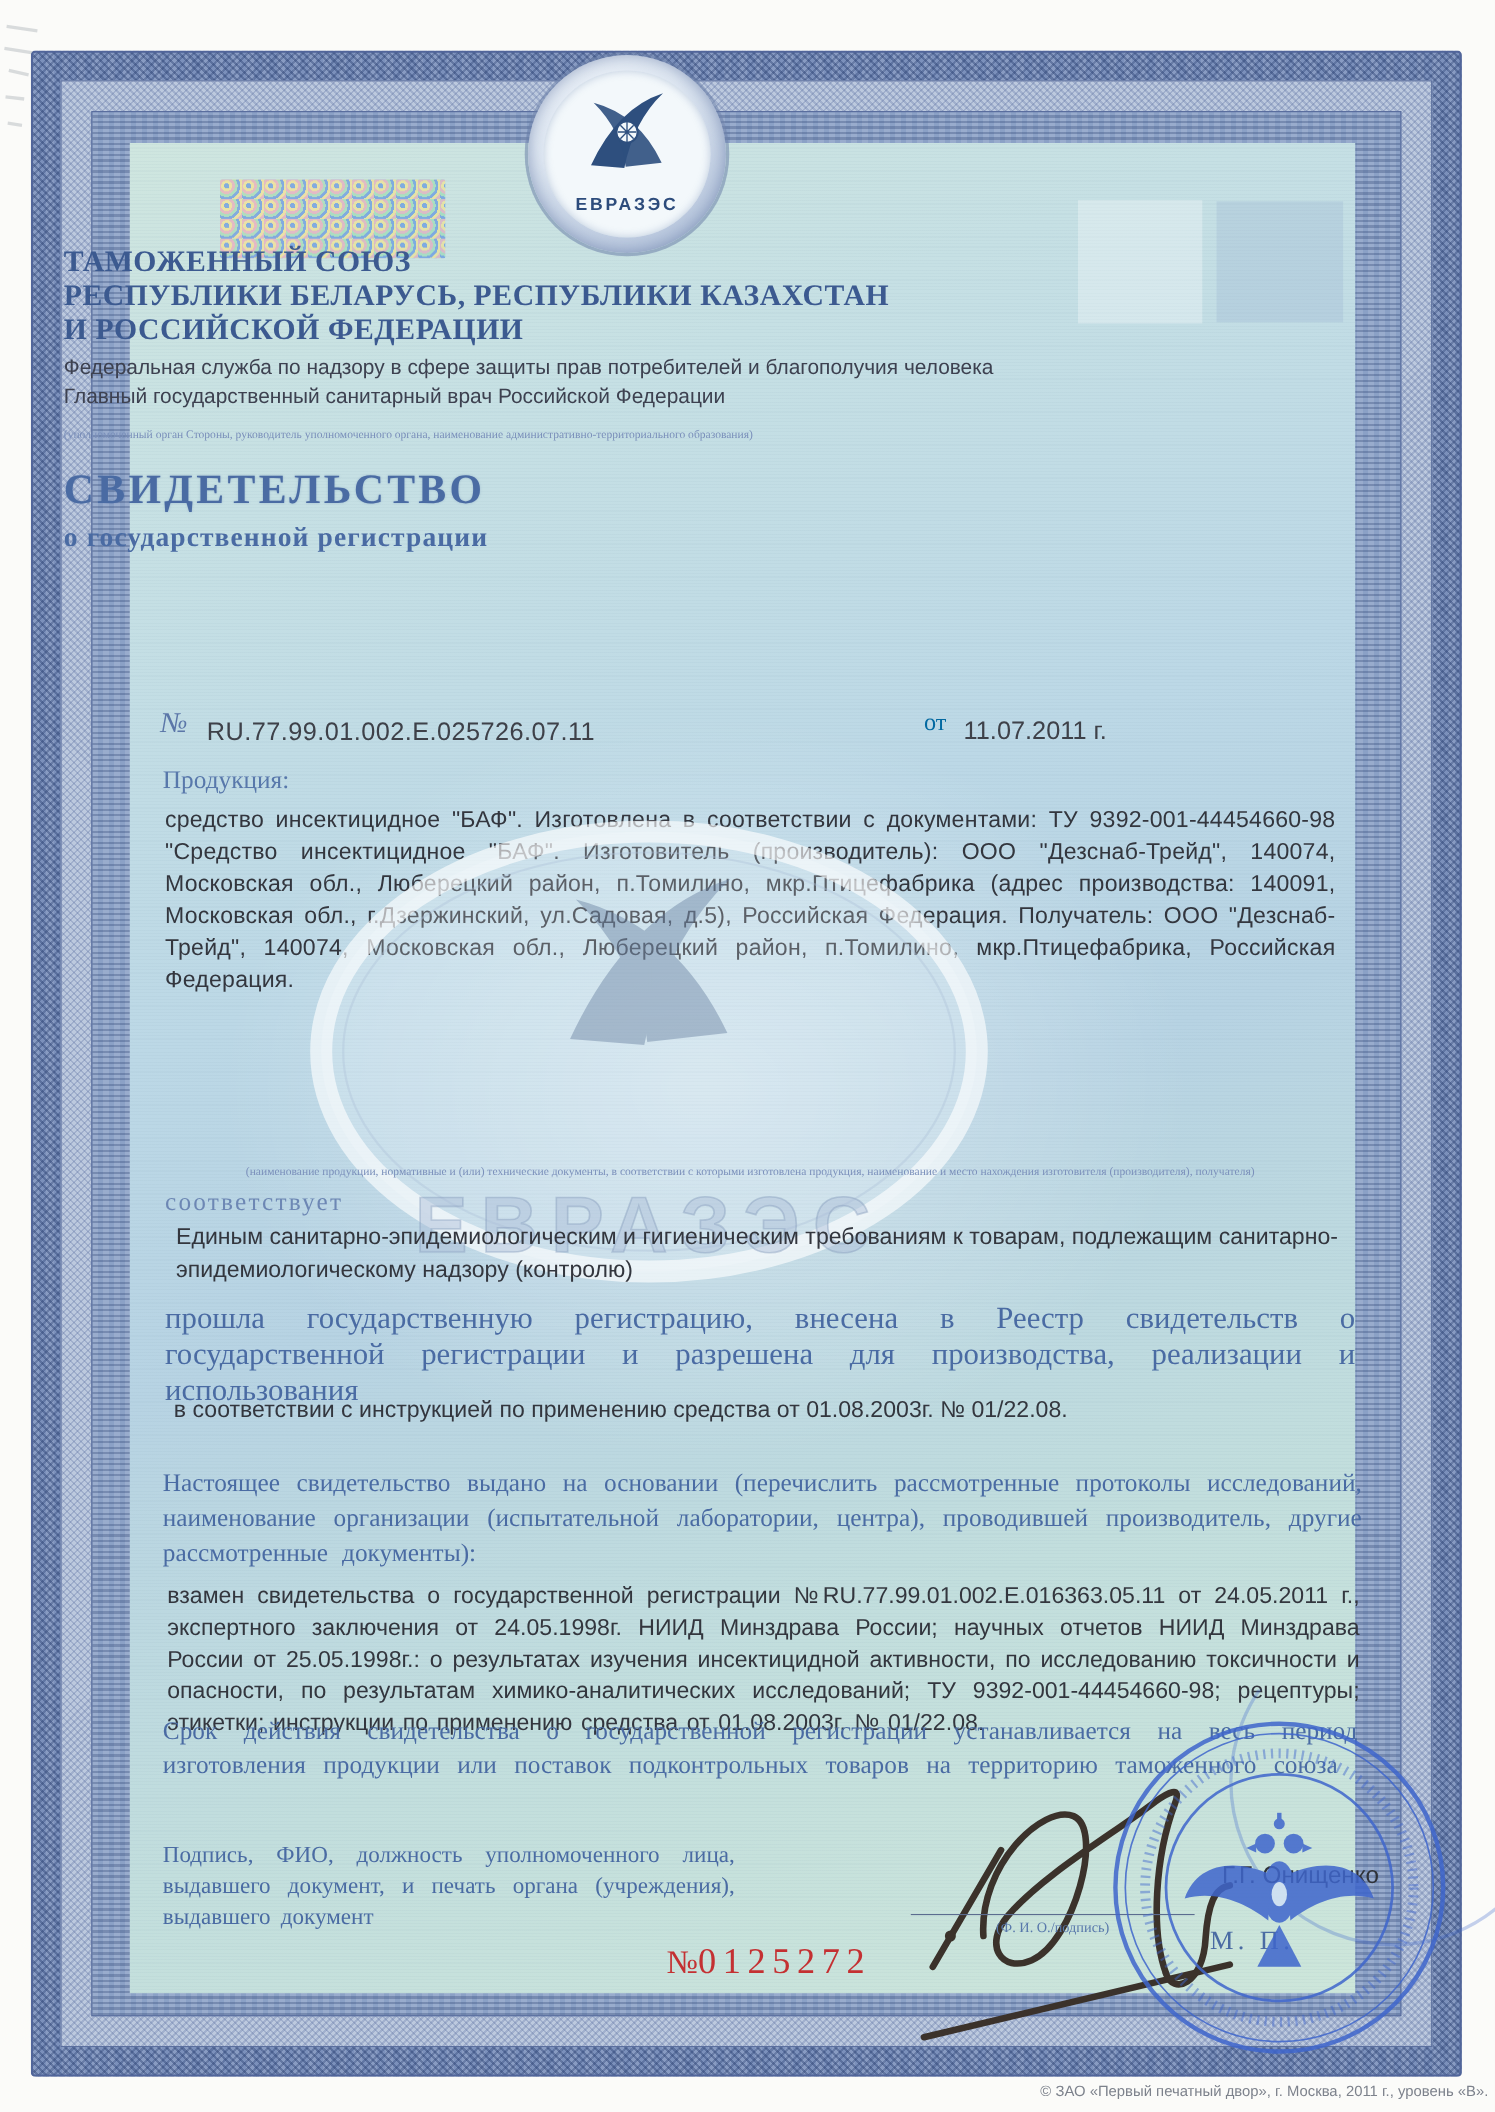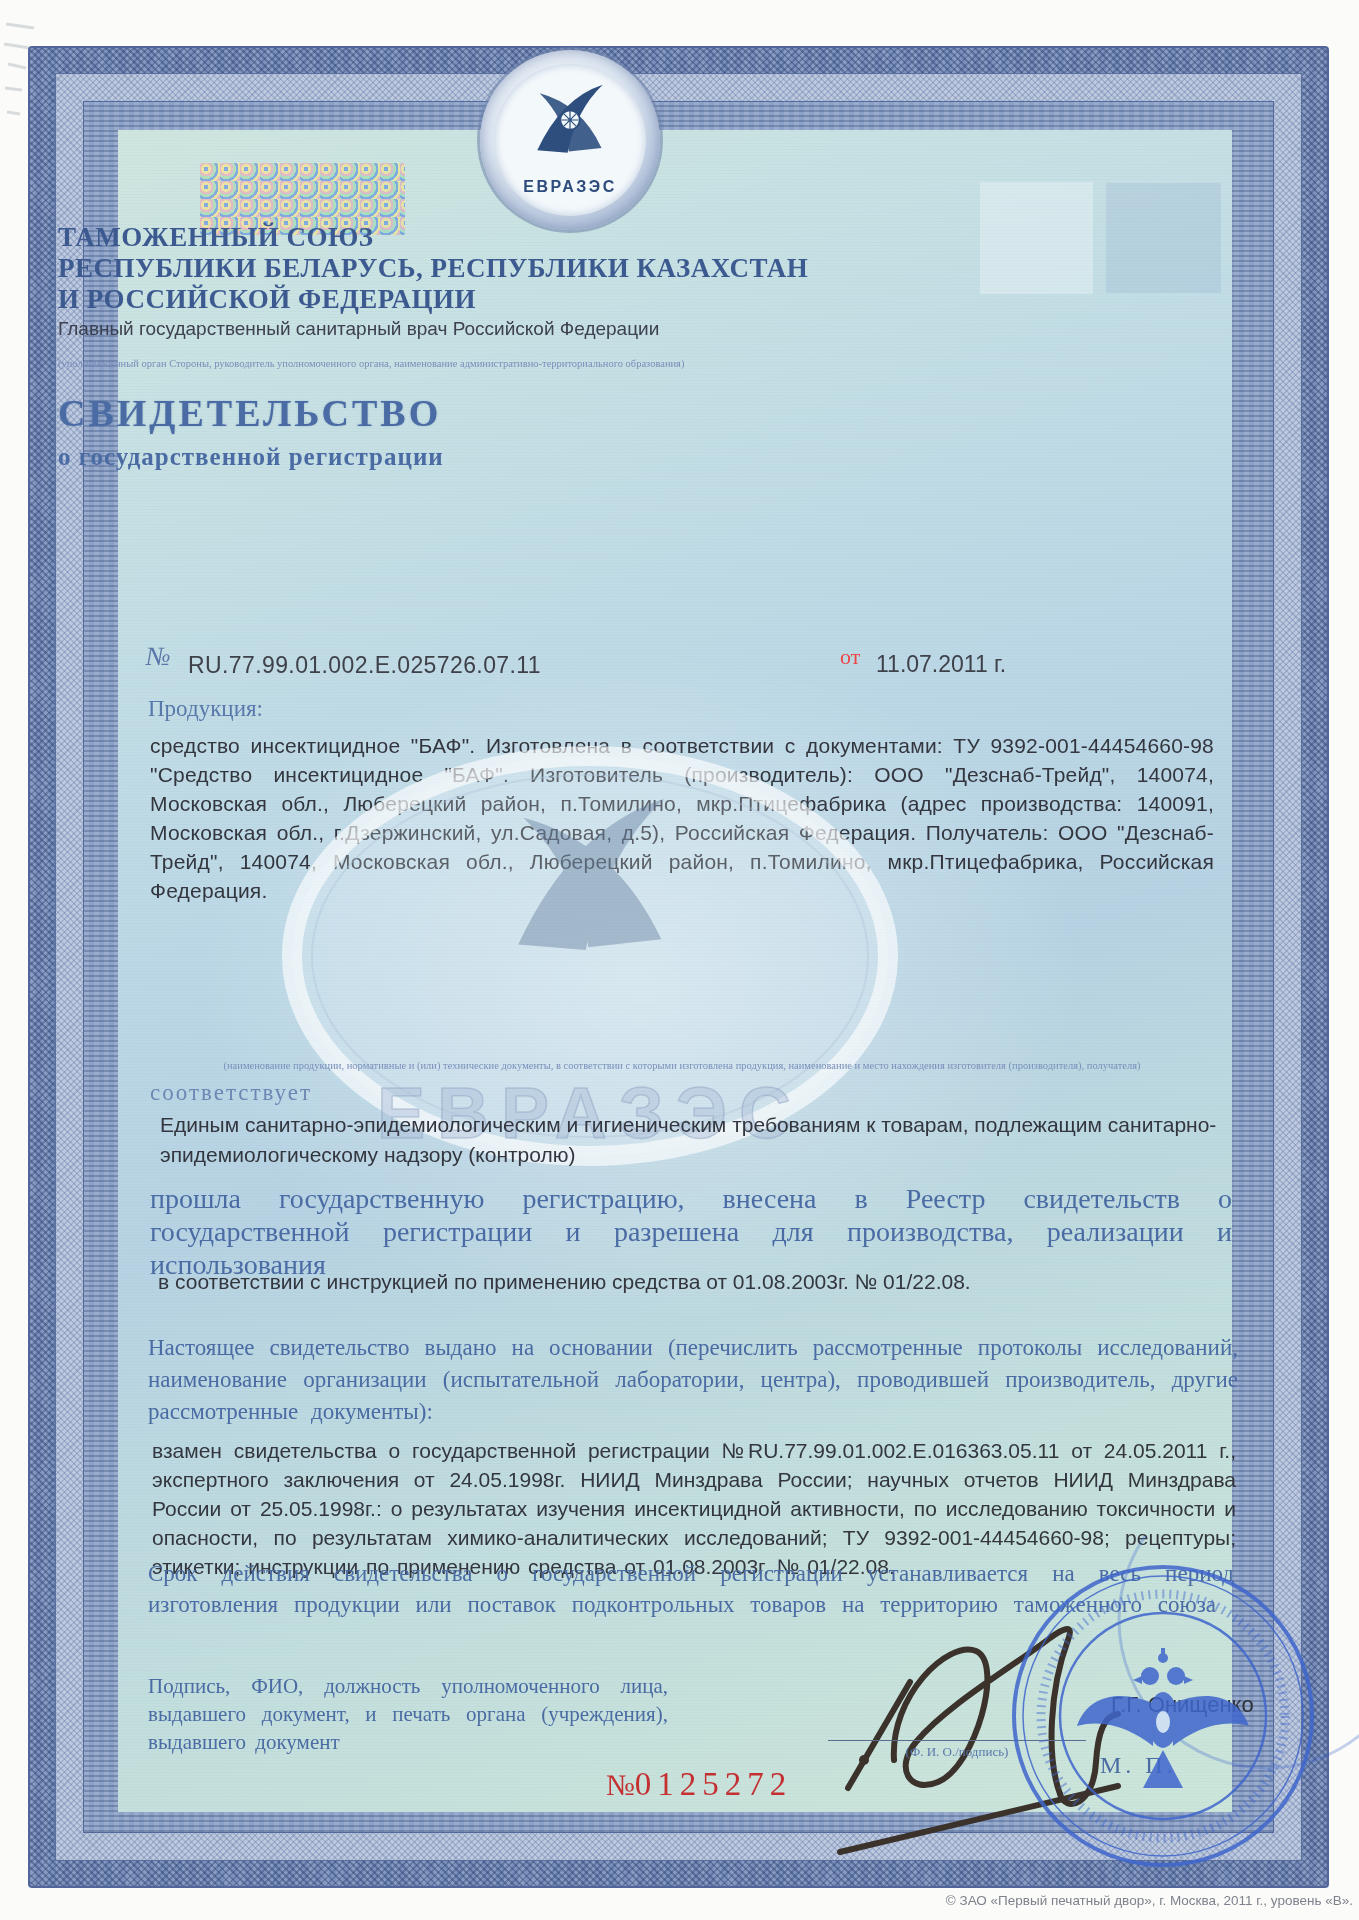--- a/index.html
+++ b/index.html
@@ -58,21 +58,21 @@
   .hdr { position:absolute; left:30px; top:176px; width:1040px; text-align:left; }
   .hdr .l { font-family:"Liberation Serif", serif; font-weight:bold; font-size:27px; line-height:31px; color:#3c5a90; letter-spacing:.5px; }
   .hdr .s { font-size:19px; line-height:25px; color:#3d4150; margin-top:1px; }
   .hdr .cap { font-family:"Liberation Serif", serif; font-size:10.5px; color:#7a8fba; margin-top:17px; }
   .hdr .t-main { font-family:"Liberation Serif", serif; font-weight:bold; font-size:38px; letter-spacing:3px; color:#4a6ba3; margin-top:22px;
     text-shadow: 0 0 2px rgba(74,107,163,.35); }
   .hdr .t-sub { font-family:"Liberation Serif", serif; font-weight:bold; font-size:25px; letter-spacing:1px; color:#4a6ba3; margin-top:8px; }
 
   .num-no { left:118px; top:596px; font-size:26px; font-style:italic; color:#5b76a8; }
   .num-val { left:160px; top:606px; font-size:23px; color:#3e4149; letter-spacing:.4px; }
-  .num-ot { left:812px; top:598px; font-size:22px; color:#ef4444; }
+  .num-ot { left:812px; top:598px; font-size:22px; color:#0369a1; }
   .num-date { left:848px; top:605px; font-size:23px; color:#3e4149; }
 
   .prod-label { left:120px; top:650px; font-size:23px; color:#5878ab; }
   .prod-text { left:122px; top:685px; width:1064px; font-size:21px; line-height:29px; color:#33363e; text-align:justify; letter-spacing:.2px; }
 
   .wm { position:absolute; left:242px; top:700px; width:640px; height:430px; pointer-events:none; }
 
   .fineprint { left:96px; top:1014px; width:1116px; text-align:center; font-size:10.5px; color:#7b90bb; }
   .conf-label { left:122px; top:1034px; font-size:23px; color:#6d87b4; letter-spacing:2px; }
   .conf-text { left:132px; top:1064px; width:1058px; font-size:21px; line-height:30px; color:#33363e; }
@@ -129,20 +129,21 @@
           <path d="M66 50 V82 M52 66 H80 M56 56 Q66 66 76 76 M76 56 Q66 66 56 76" stroke="#2e4f7e" stroke-width="2" fill="none"></path>
         </svg>
         <div class="medallion-label">ЕВРАЗЭС</div>
       </div>
     </div>
 
     <div class="hdr">
       <div class="l">ТАМОЖЕННЫЙ СОЮЗ</div>
       <div class="l">РЕСПУБЛИКИ БЕЛАРУСЬ, РЕСПУБЛИКИ КАЗАХСТАН</div>
       <div class="l">И РОССИЙСКОЙ ФЕДЕРАЦИИ</div>
+      <div class="s" style="margin-top:7px">Федеральная служба по надзору в сфере защиты прав потребителей и благополучия человека</div>
       <div class="s">Главный государственный санитарный врач Российской Федерации</div>
       <div class="cap">(уполномоченный орган Стороны, руководитель уполномоченного органа, наименование административно-территориального образования)</div>
       <div class="t-main">СВИДЕТЕЛЬСТВО</div>
       <div class="t-sub">о государственной регистрации</div>
     </div>
 
     <span class="abs serif num-no">№</span>
     <span class="abs sans num-val">RU.77.99.01.002.Е.025726.07.11</span>
     <span class="abs serif num-ot">от</span>
     <span class="abs sans num-date">11.07.2011 г.</span>

